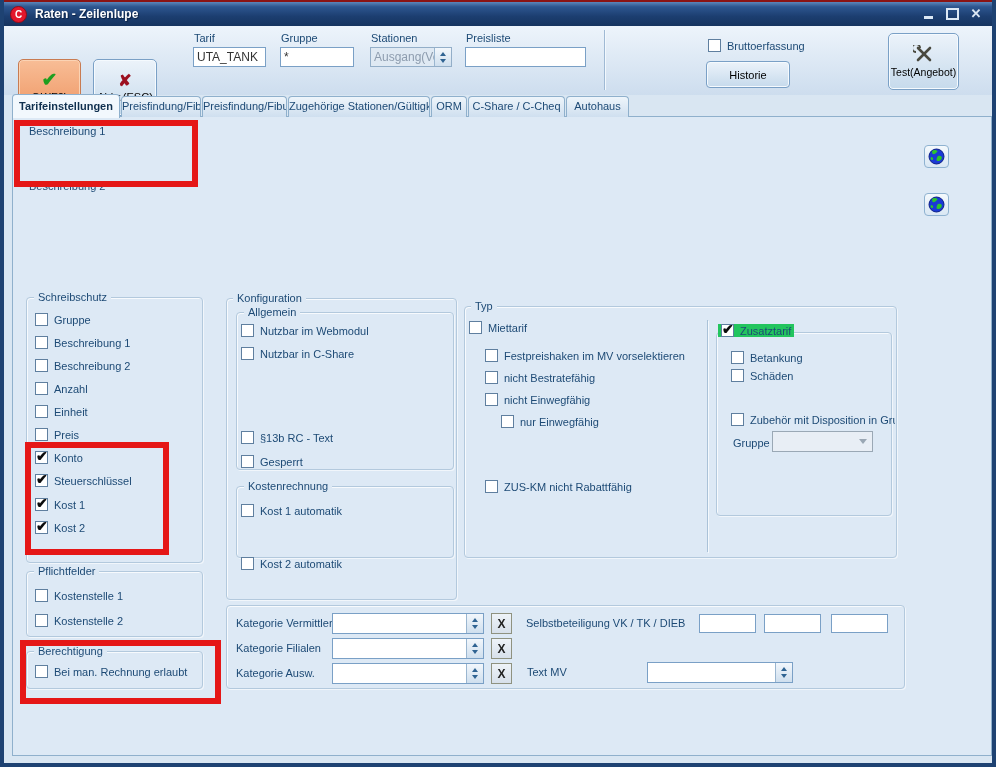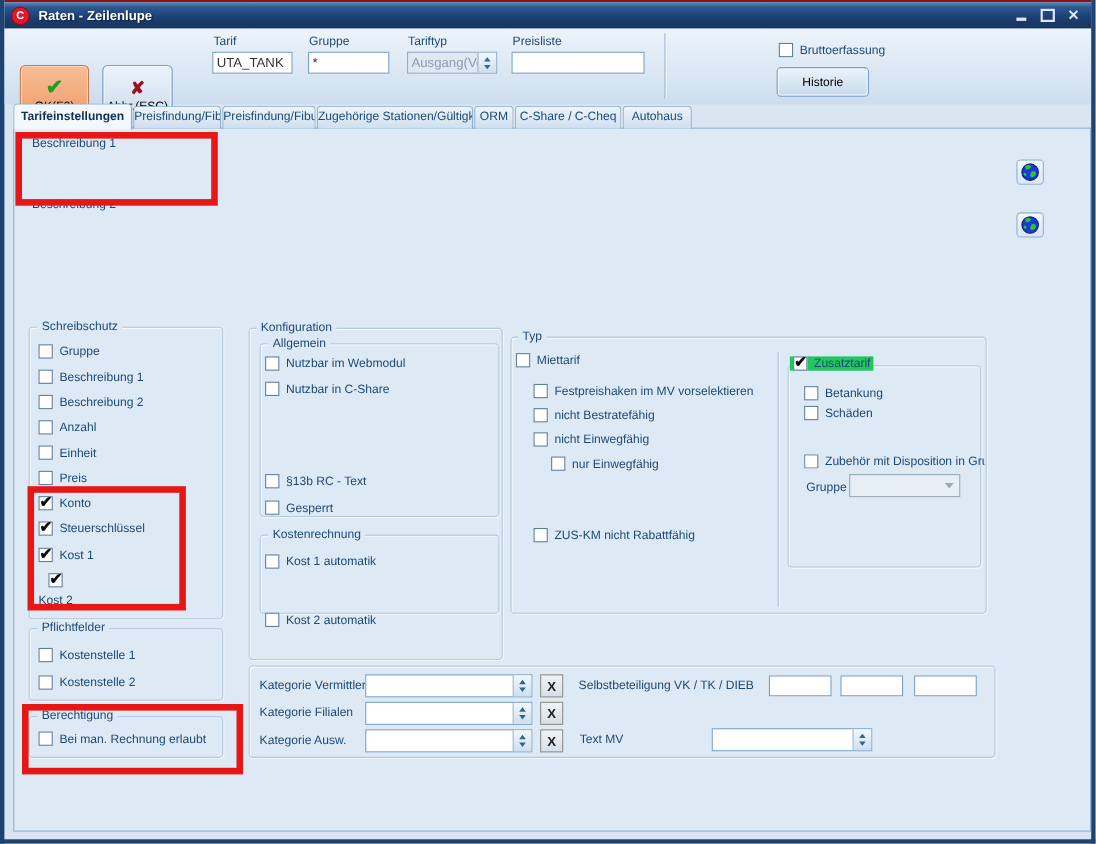--- a/index.html
+++ b/index.html
@@ -123,39 +123,49 @@
     </div>
     <div class="bigbtn btn-cancel">
       <span class="cancel-ico">✘</span>
       <span>Abbr.(ESC)</span>
     </div>
 
     <div class="lbl" style="left:190px;top:6px;">Tarif</div>
     <input class="inp" style="left: 189px; top: 21px; width: 73px;" value="UTA_TANK">
     <div class="lbl" style="left:277px;top:6px;">Gruppe</div>
     <input class="inp" style="left: 276px; top: 21px; width: 74px;" value="*">
-    <div class="lbl" style="left:367px;top:6px;">Tariftyp</div>
+    <div class="lbl" style="left:367px;top:6px;">Stationen</div>
     <div class="combo" style="left:366px;top:21px;width:82px;">
       <span class="val">Ausgang(Ver</span>
       <span class="spinner">
           <i class="tri-u"></i>
           <i class="tri-d"></i>
         </span>
     </div>
     <div class="lbl" style="left:462px;top:6px;">Preisliste</div>
     <input class="inp" style="left: 461px; top: 21px; width: 121px;" value="">
 
     <div class="vsep" style="top:4px;"></div>
 
     <div class="cbrow" style="left:704px;top:13px;">
       <span class="cb"></span>
       <span>Bruttoerfassung</span>
     </div>
     <div class="smallbtn" style="top:35px;">
       <span>Historie</span>
+    </div>
+    <div class="bigbtn btn-test" style="left:884px;top:7px;width:71px;">
+      <svg width="22" height="18" viewBox="0 0 22 18">
+        <g stroke="#4a4a40" stroke-width="2.6" stroke-linecap="round">
+          <line x1="5" y1="15" x2="17" y2="3"></line>
+            <line x1="5" y1="3" x2="17" y2="15"></line>
+        </g>
+        <path d="M3 7 A4 4 0 1 1 7 3" fill="none" stroke="#4a4a40" stroke-width="2"></path>
+      </svg>
+      <span>Test(Angebot)</span>
     </div>
   </div>
 
   <div class="tab checked" style="left:8px;width:108px;"><span>Tarifeinstellungen</span></div>
   <div class="tab" style="left:117px;width:80px;"><span>Preisfindung/Fibu I</span></div>
   <div class="tab" style="left:198px;width:85px;"><span>Preisfindung/Fibu II</span></div>
   <div class="tab" style="left:284px;width:142px;"><span>Zugehörige Stationen/Gültigkeit</span></div>
   <div class="tab" style="left:427px;width:36px;"><span>ORM</span></div>
   <div class="tab" style="left:464px;width:97px;"><span>C-Share / C-Cheq</span></div>
   <div class="tab" style="left:562px;width:63px;"><span>Autohaus</span></div>
@@ -218,21 +228,21 @@
       <span>Konto</span>
     </div>
   <div class="cbrow z3" style="left:31px;top:474px;">
       <span class="cb checked"></span>
       <span>Steuerschlüssel</span>
     </div>
   <div class="cbrow z3" style="left:31px;top:498px;">
       <span class="cb checked"></span>
       <span>Kost 1</span>
     </div>
-  <div class="cbrow z3" style="left:31px;top:521px;flex-direction:column;">
+  <div class="cbrow z3" style="left:31px;top:521px;">
       <span class="cb checked"></span>
       <span>Kost 2</span>
     </div>
 
   <div class="grp" style="left:22px;top:571px;width:177px;height:66px;"></div>
   <div class="gt" style="left:30px;top:565px;">Pflichtfelder</div>
   <div class="cbrow z3" style="left:31px;top:589px;">
       <span class="cb"></span>
       <span>Kostenstelle 1</span>
     </div>

